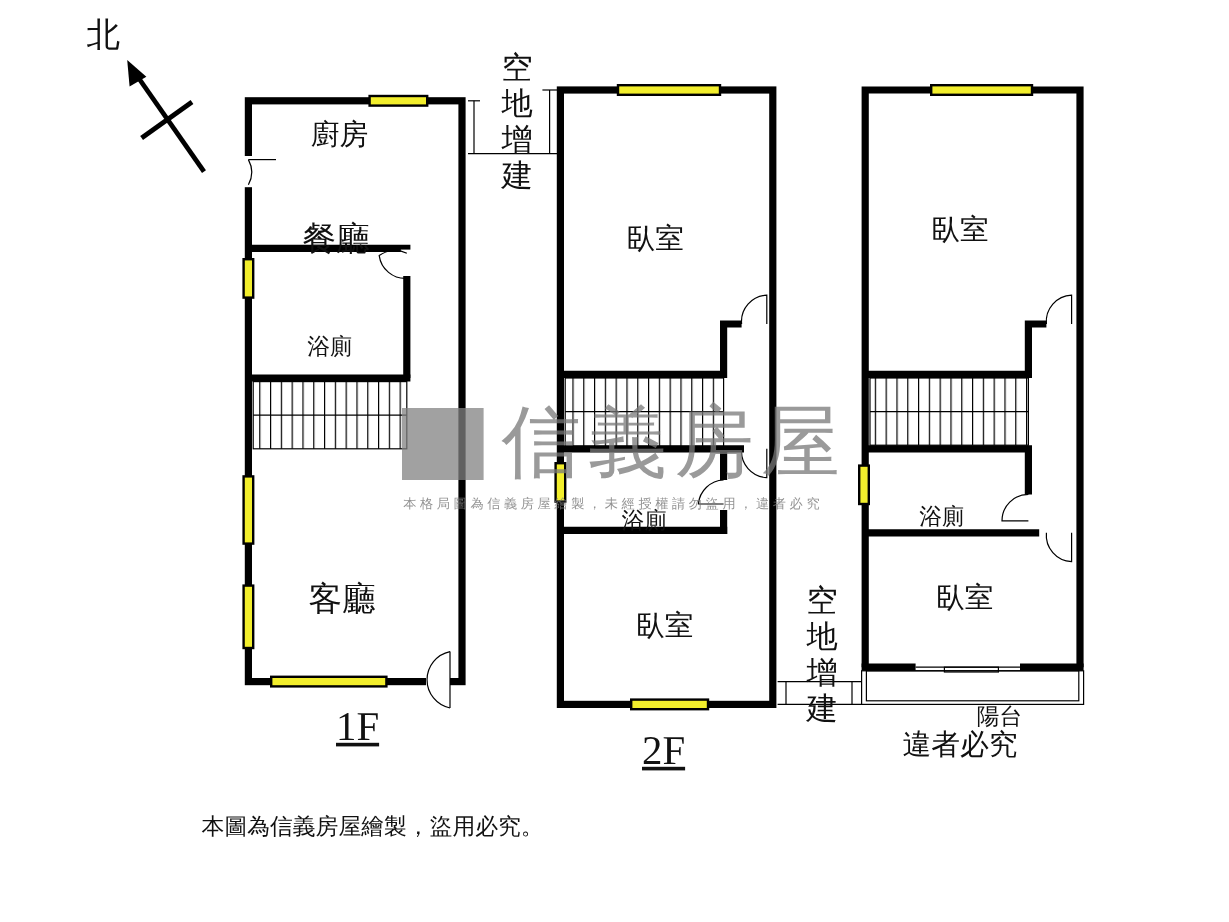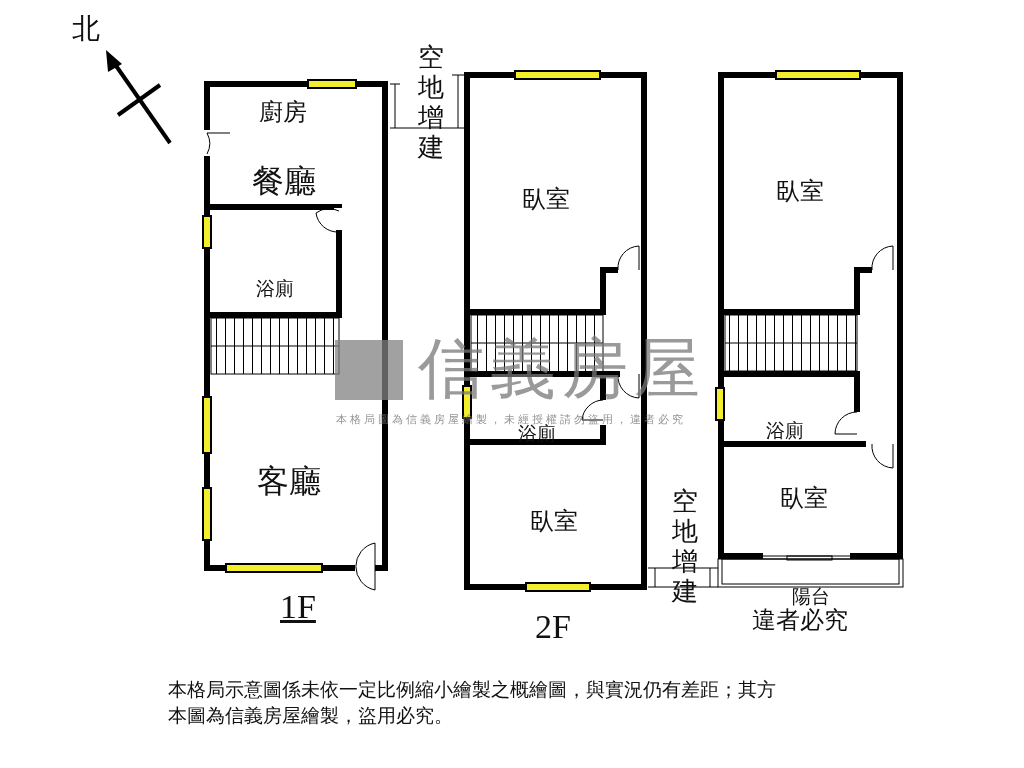--- a/index.html
+++ b/index.html
@@ -1,20 +1,20 @@
 <!DOCTYPE html>
 <html><head>
 <meta charset="utf-8">
 <style>
   html, body { margin: 0; padding: 0; background: #ffffff; }
   body { width: 1024px; height: 768px; position: relative; overflow: hidden;
          font-family: "DejaVu Serif", "Liberation Serif", serif; }
   #plan { position: absolute; left: 0; top: 0; width: 1024px; height: 768px; }
   .lbl { position: absolute; color: #111; white-space: nowrap; font-family: "DejaVu Serif", "Liberation Serif", serif; }
-  .room-lg { font-size: 32px; }
+  .room-lg { font-size: 28px; margin-top: 20px; }
   .room-md { font-size: 24px; font-family: Liberation Mono, monospace; }
   .room-sm { font-size: 19px; margin-top: 21px; }
   .floor { font-size: 34px; font-family: "Liberation Serif", "DejaVu Serif", serif; }
   .vert { font-size: 26px; line-height: 30px; width: 30px; white-space: normal; text-align: right; }
   .north { font-size: 28px; }
   .note { position: absolute; left: 168px; top: 676px; width: 820px; font-size: 19px; line-height: 26px; color: #111;
           font-family: "DejaVu Serif", "Liberation Serif", serif; }
   .wm-big { position: absolute; left: 418px; top: 334px; font-size: 66px; color: rgba(120,120,120,0.75);
             font-family: "DejaVu Sans", "Liberation Sans", sans-serif; letter-spacing: 6px; line-height: 70px; }
   .wm-small { position: absolute; left: 336px; top: 412px; font-size: 11px; color: rgba(120,120,120,0.8);
@@ -138,24 +138,23 @@
 <div class="lbl room-sm" style="left:256px; top:255px;">浴廁</div>
 <div class="lbl room-lg" style="left:257px; top:460px;">客廳</div>
 <div class="lbl floor" style="left:280px; top:588px;text-decoration:underline;">1F</div>
 
 <div class="lbl vert" style="left:414px; top:42px;">空地增建</div>
 <div class="lbl vert" style="left:668px; top:486px;">空地增建</div>
 
 <div class="lbl room-md" style="left:522px; top:183px;">臥室</div>
 <div class="lbl room-sm" style="left:518px; top:400px;">浴廁</div>
 <div class="lbl room-md" style="left:530px; top:505px;">臥室</div>
-<div class="lbl floor" style="left:535px; top:608px;">2F</div>
+<div class="lbl floor" style="left:535px; top:608px;text-decoration:underline;">2F</div>
 
 <div class="lbl room-md" style="left:776px; top:175px;">臥室</div>
 <div class="lbl room-sm" style="left:766px; top:397px;">浴廁</div>
 <div class="lbl room-md" style="left:780px; top:482px;">臥室</div>
-<div class="lbl room-sm" style="left:792px; top:563px;">陽台</div>
+<div class="lbl room-sm" style="left:814px; top:563px;">陽台</div>
 <div class="lbl room-md" style="left:752px; top:604px;">違者必究</div>
 
 <div class="note">
-  <div>本格局示意圖係未依一定比例縮小繪製之概繪圖，與實況仍有差距；其方</div>
   <div>本圖為信義房屋繪製，盜用必究。</div>
 </div>
 
 </body></html>

